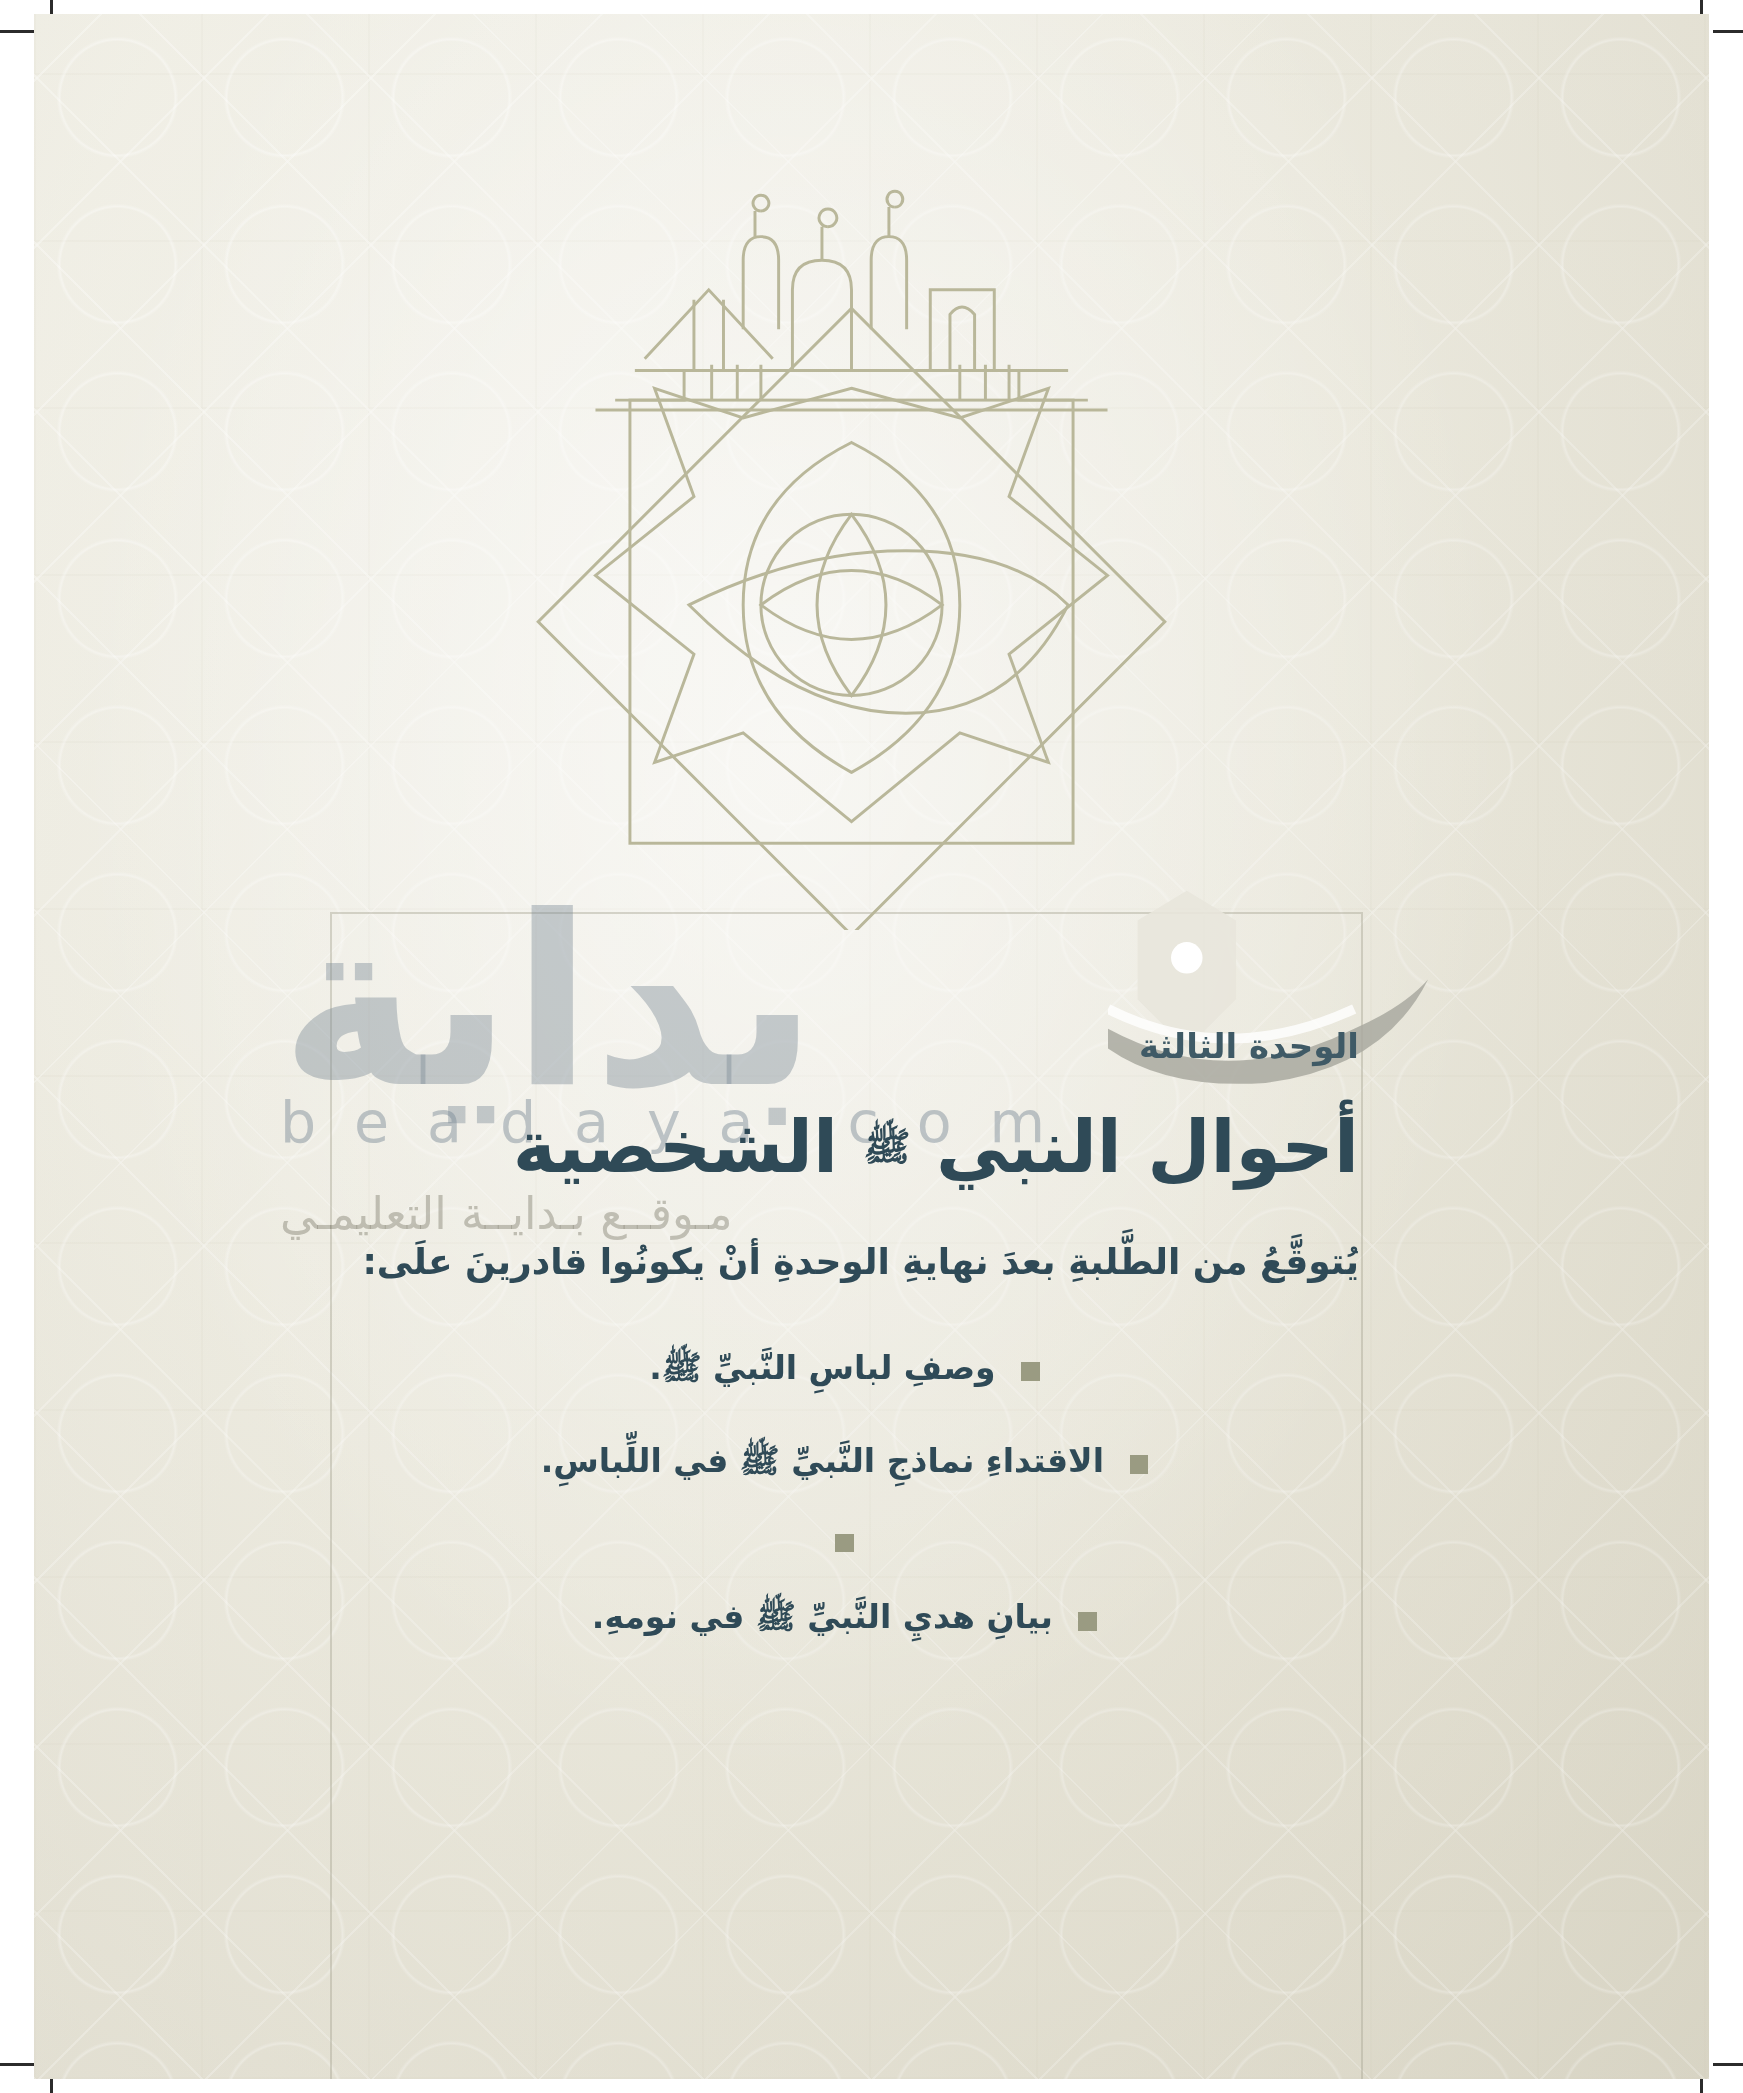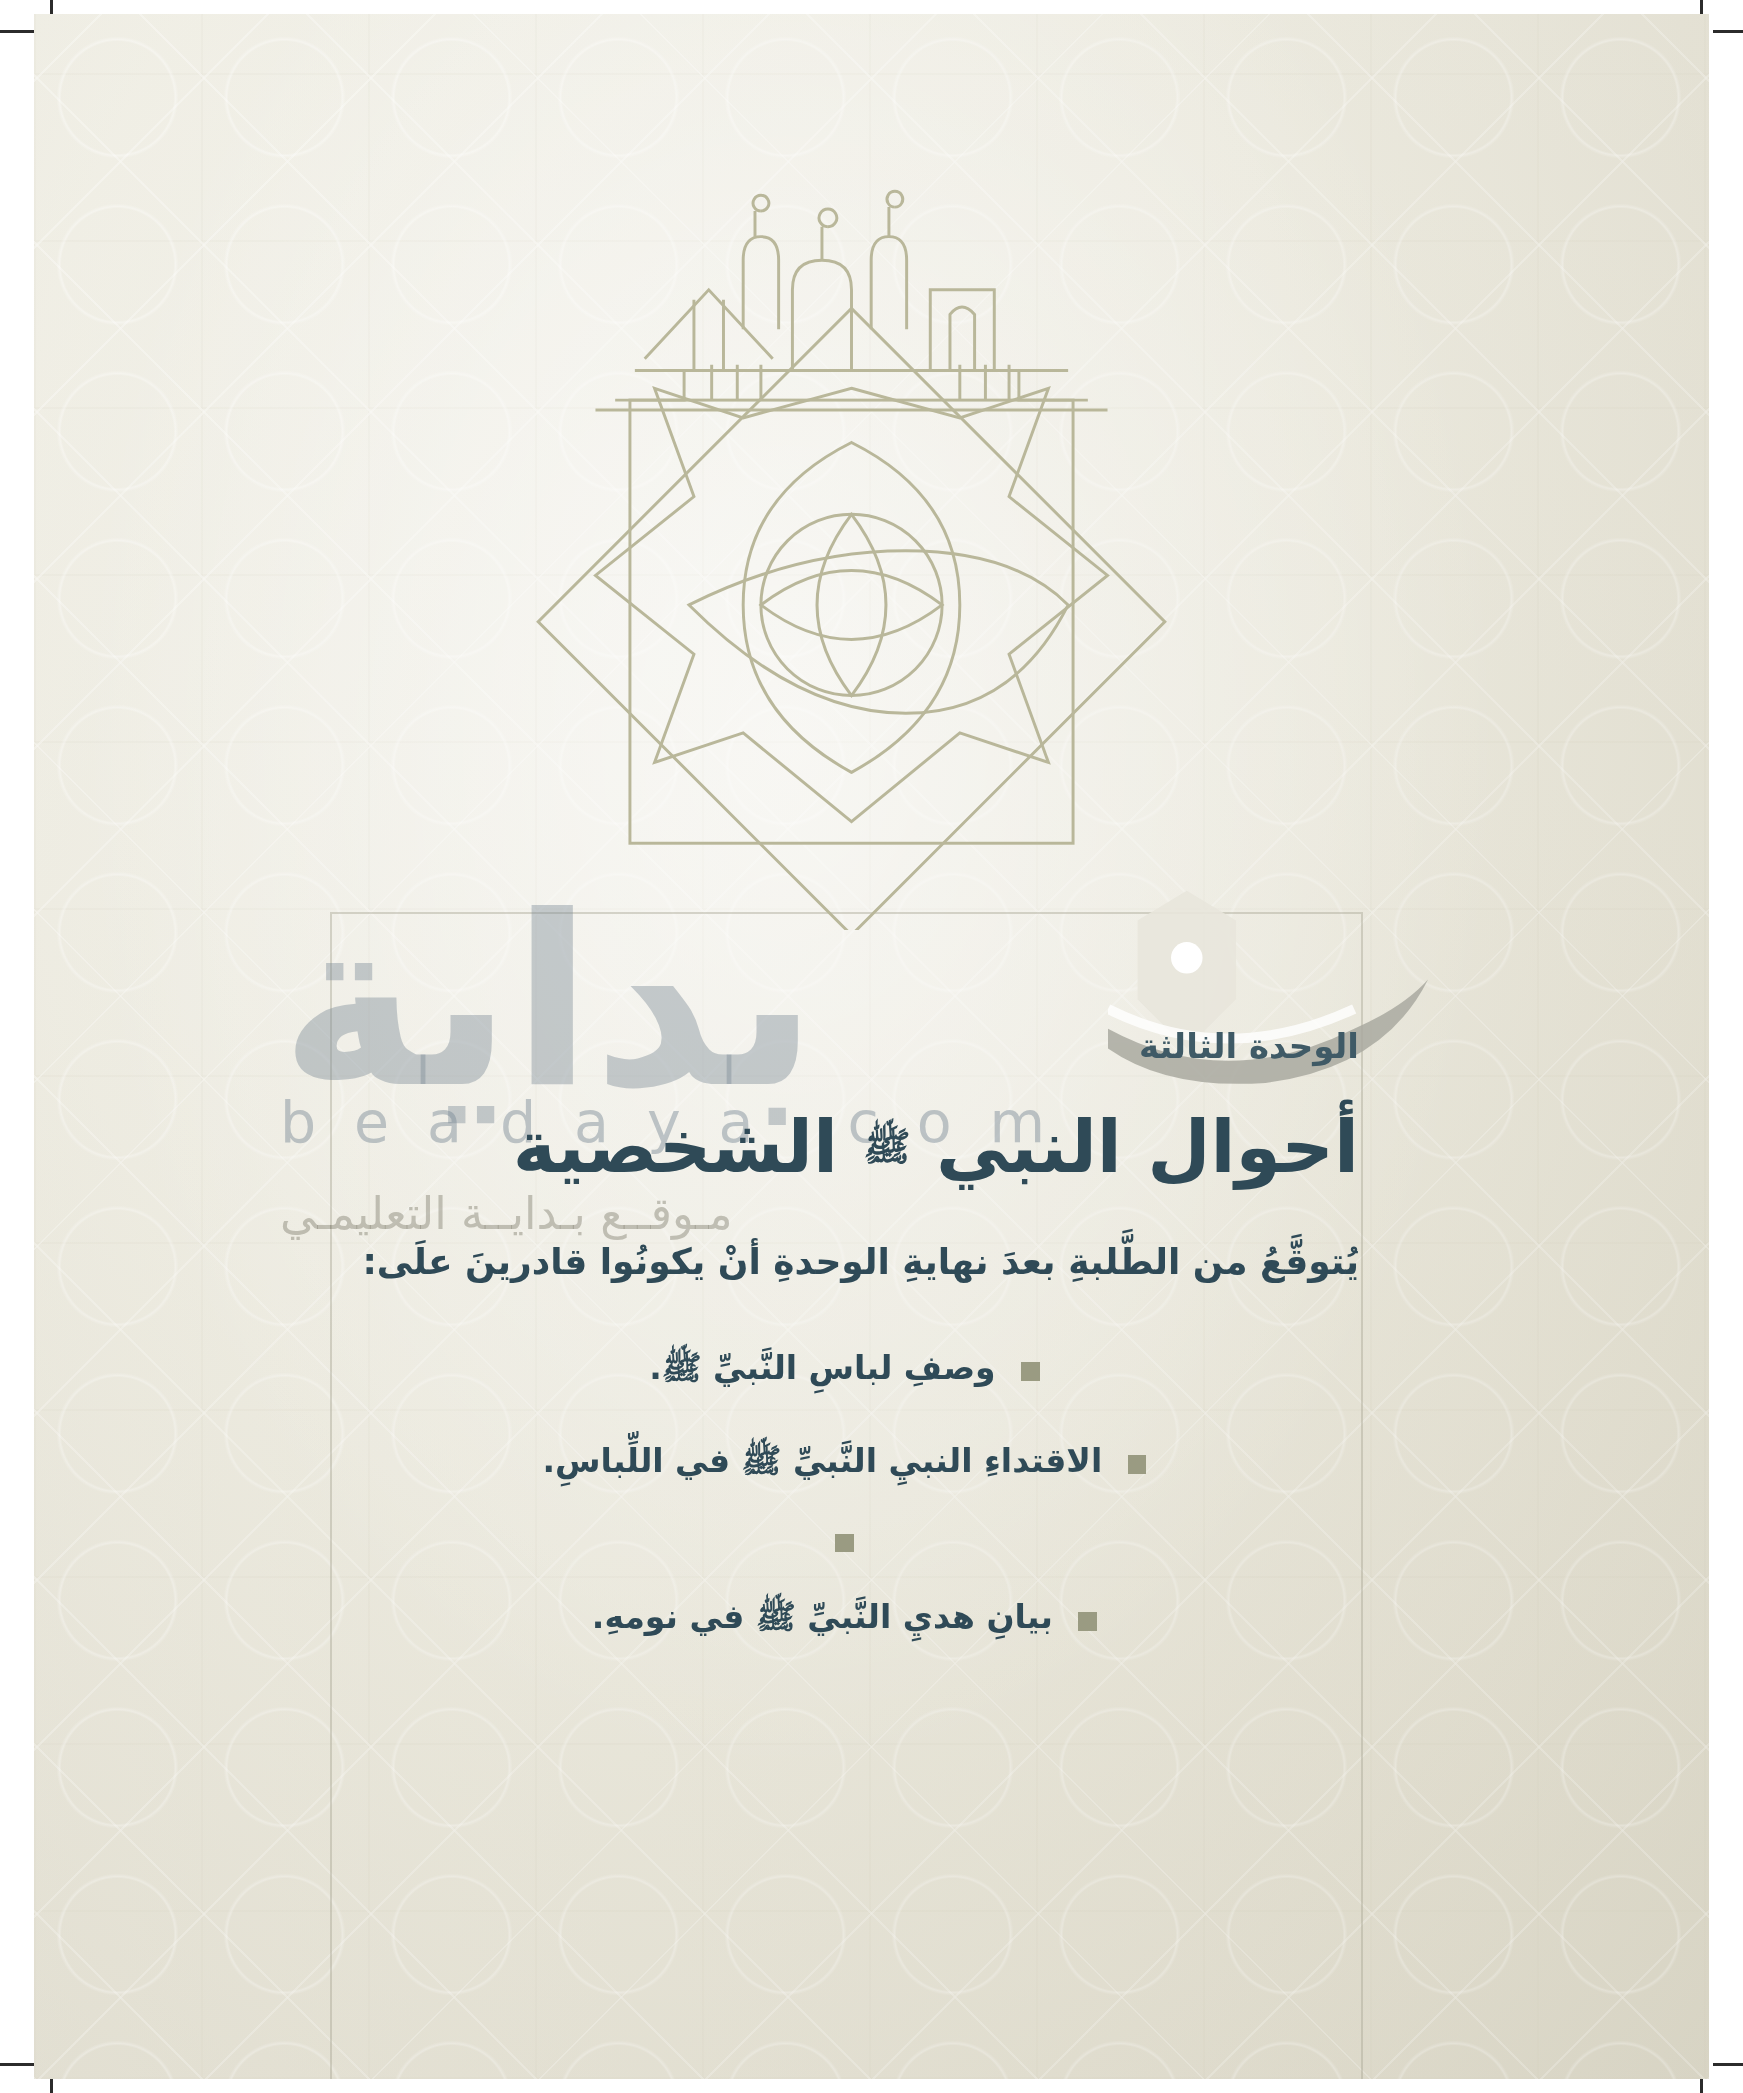--- a/index.html
+++ b/index.html
@@ -265,21 +265,21 @@
 
       <div class="goals-intro">يُتوقَّعُ من الطَّلبةِ بعدَ نهايةِ الوحدةِ أنْ يكونُوا قادرينَ علَى:</div>
 
       <ul class="goals">
         <li class="goal-item">
           <span class="bullet"></span>
           <span class="goal-text">وصفِ لباسِ النَّبيِّ ﷺ.</span>
         </li>
         <li class="goal-item">
           <span class="bullet"></span>
-          <span class="goal-text">الاقتداءِ النبيِ النَّبيِّ ﷺ في اللِّباسِ.</span>
+          <span class="goal-text">الاقتداءِ نماذجِ النَّبيِّ ﷺ في اللِّباسِ.</span>
         </li>
         <li class="goal-item">
           <span class="bullet"></span>
         </li>
         <li class="goal-item">
           <span class="bullet"></span>
           <span class="goal-text">بيانِ هديِ النَّبيِّ ﷺ في نومهِ.</span>
         </li>
       </ul>
     </div>

